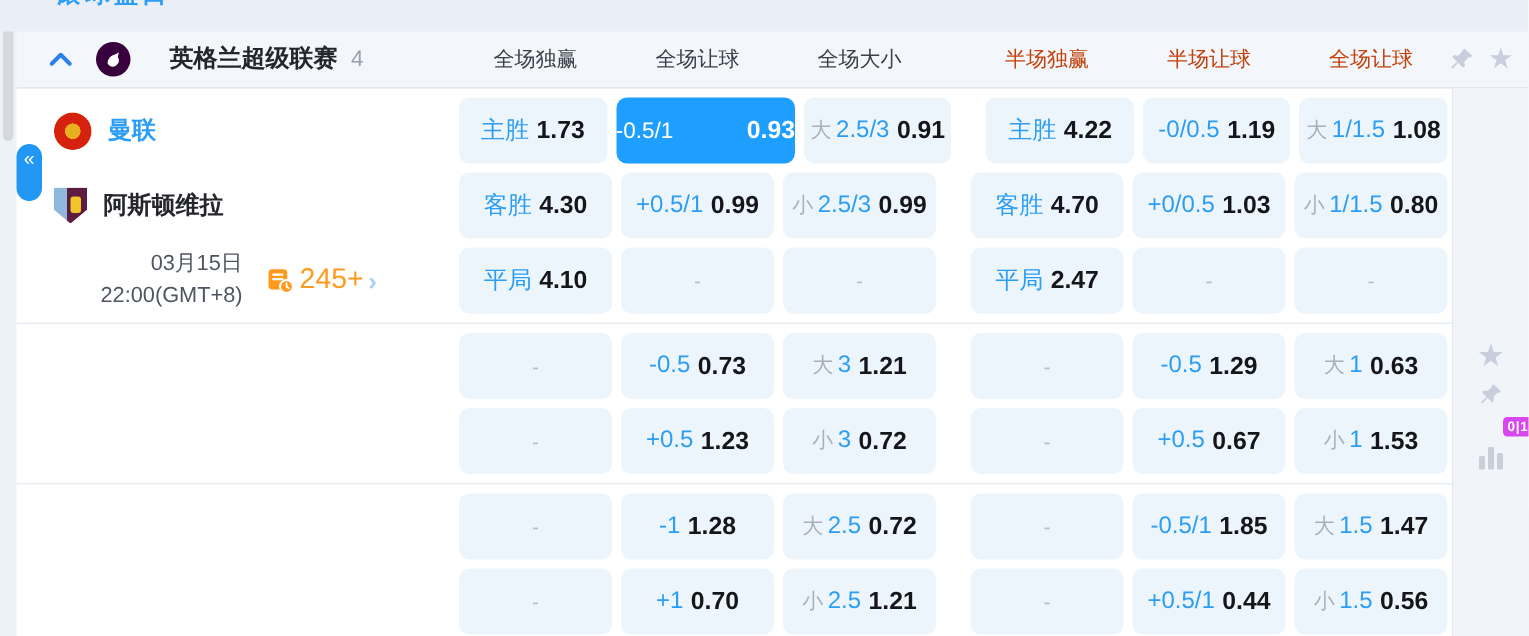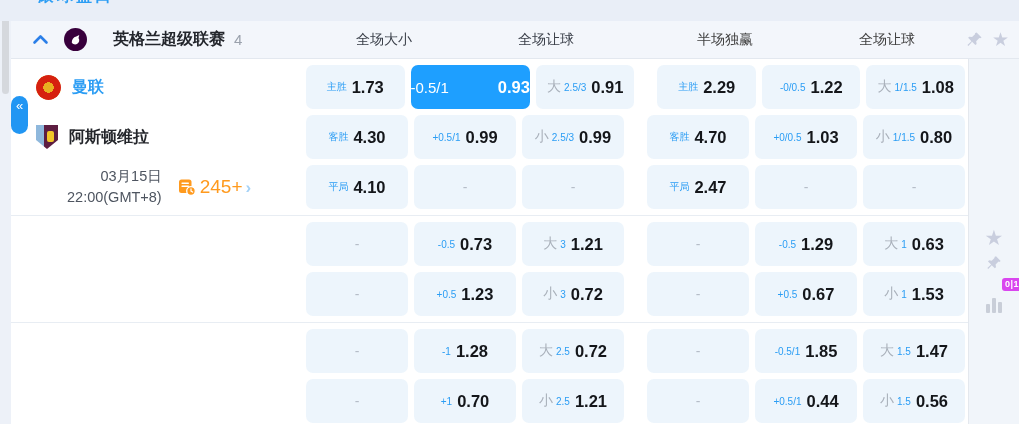--- a/index.html
+++ b/index.html
@@ -22,21 +22,21 @@
   }
   .head-inner{width:957px;display:flex;align-items:center;height:100%;}
   .hleft{width:292px;flex:none;display:flex;align-items:center;}
   .chevup{margin-left:21px;display:flex;align-items:center;cursor:pointer;}
   .pl-logo{margin-left:15px;width:23px;height:23px;border-radius:50%;background:#38003c;
     display:flex;align-items:center;justify-content:center;flex:none;}
   .league-name{margin-left:26px;font-size:16px;font-weight:bold;color:#23262c;}
   .league-count{margin-left:9px;font-size:15px;color:#9aa1ac;}
   .hcol{flex:1;text-align:center;font-size:14px;margin:0 3px;}
   .hcol.full{color:#3b404a;}
-  .hcol.half{color:#404040;}
+  .hcol.half{color:#c2410c;}
   .htgap{margin-left:20px !important;}
   .head-icons{position:absolute;right:10px;top:0;height:100%;display:flex;align-items:center;gap:9px;}
   .pin-svg{display:inline-flex;}
   .star-glyph{font-size:19px;color:#c9cede;line-height:1;}
   
   .mainwrap{display:flex;margin-left:11px;height:366px;}
   .card{width:957px;background:#fff;border-right:1px solid #e4e8ee;flex:none;}
   .rail{flex:1;background:#f1f5fa;position:relative;}
   .rail-stack{position:absolute;top:168px;left:0;right:0;display:flex;flex-direction:column;align-items:center;gap:7px;}
   .rail-badge{background:#d946ef;color:#fff;font-size:9px;font-weight:bold;border-radius:3px;
@@ -47,21 +47,21 @@
   
   .sec{padding:3px 0;border-bottom:1px solid #e8edf3;}
   .sec:last-child{border-bottom:none;}
   .orow{display:flex;align-items:center;}
   .left{width:292px;flex:none;display:flex;align-items:center;height:50px;}
   .cell{
     flex:1;margin:3px;height:44px;border-radius:7px;background:#edf5fc;
     display:flex;align-items:center;justify-content:center;cursor:pointer;white-space:nowrap;
   }
   .cell .pre{color:#a9b0ba;font-size:14px;margin-right:3px;}
-  .cell .lbl{color:#2b9df4;font-size:10px;}
+  .cell .lbl{color:#2b9df4;font-size:16px;}
   .cell .val{color:#14161a;font-size:16.5px;font-weight:bold;margin-left:5px;}
   .cell.sel{background:#1e9fff;}
   .cell.sel .lbl{color:#fff;font-size:15px;}
   .cell.sel .val{color:#fff;padding-left:44px;}
   .cell.dash .dashv{color:#b6bdc8;font-size:14px;}
   
   .team{display:flex;align-items:center;padding-left:25px;}
   .crest{flex:none;display:inline-block;}
   .crest.mu{width:25px;height:25px;border-radius:50%;
     background:radial-gradient(circle at 50% 50%, #e8b021 0 29%, #d6210f 30% 70%, #e8b021 71% 81%, #8a1206 82%);}
@@ -102,23 +102,25 @@
           </svg>
       </span>
       <span class="pl-logo">
         <svg width="15" height="15" viewBox="0 0 20 20">
             <path d="M5 14c0-4 2-7 6-8l4-2-1 4c2 3 1 6-2 8-2 1-5 1-7-2z" fill="#fff"></path>
           </svg>
       </span>
       <span class="league-name">英格兰超级联赛</span>
       <span class="league-count">4</span>
     </div>
+    <div class="hcol full">全场独赢</div>
+    <div class="hcol full">全场让球</div>
     <div class="hcol full">全场大小</div>
-    <div class="hcol full">全场让球</div>
     <div class="hcol half htgap">半场独赢</div>
+    <div class="hcol half">半场让球</div>
     <div class="hcol half">全场让球</div>
   </div>
   <div class="head-icons">
     <span class="pin-svg">
       <svg width="17" height="17" viewBox="0 0 24 24" fill="#c9cede">
           <path d="M15 2l7 7-2 1.4-1.2-.5-4.4 4.4.6 4-1.8 1.6-4.6-4.6L3.4 21 2 19.6l5.7-5.2L3 9.7 4.6 8l4 .6 4.4-4.4-.5-1.2z"></path>
         </svg>
     </span>
     <span class="star-glyph">★</span>
   </div>
@@ -143,25 +145,25 @@
             <span class="lbl">-0.5/1</span>
             <span class="val">0.93</span>
           </div>
         <div class="cell">
             <span class="pre">大</span>
             <span class="lbl">2.5/3</span>
             <span class="val">0.91</span>
           </div>
         <div class="cell htgap">
             <span class="lbl">主胜</span>
-            <span class="val">2.29</span>
+            <span class="val">4.22</span>
           </div>
         <div class="cell">
             <span class="lbl">-0/0.5</span>
-            <span class="val">1.22</span>
+            <span class="val">1.19</span>
           </div>
         <div class="cell">
             <span class="pre">大</span>
             <span class="lbl">1/1.5</span>
             <span class="val">1.08</span>
           </div>
       </div>
 
       <div class="orow">
         <div class="left">

